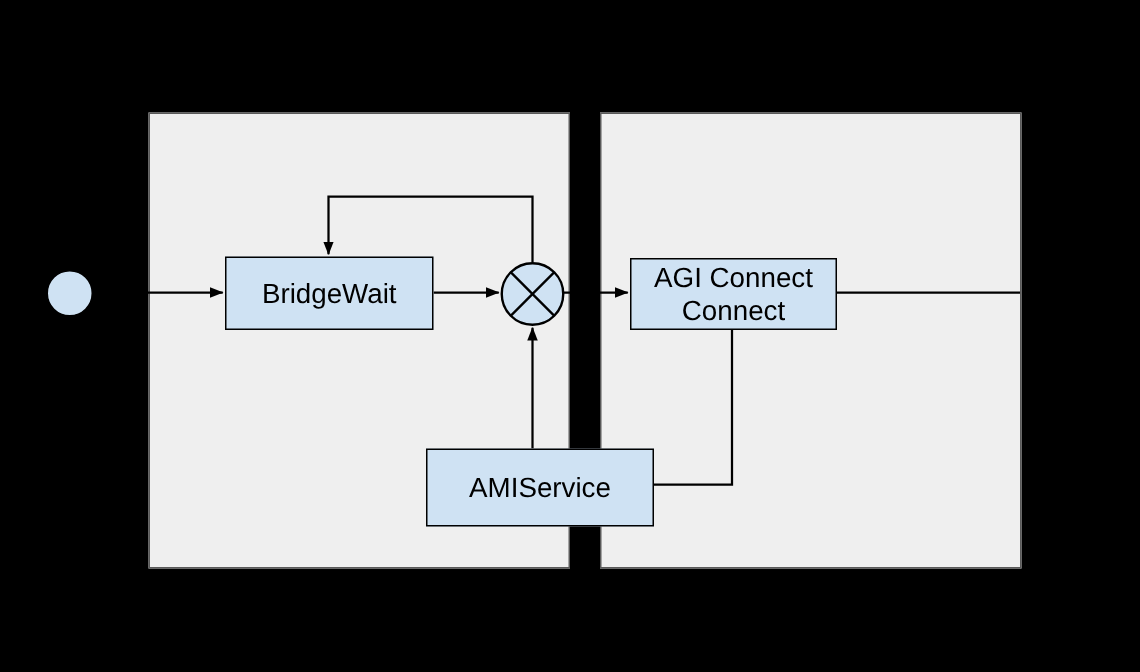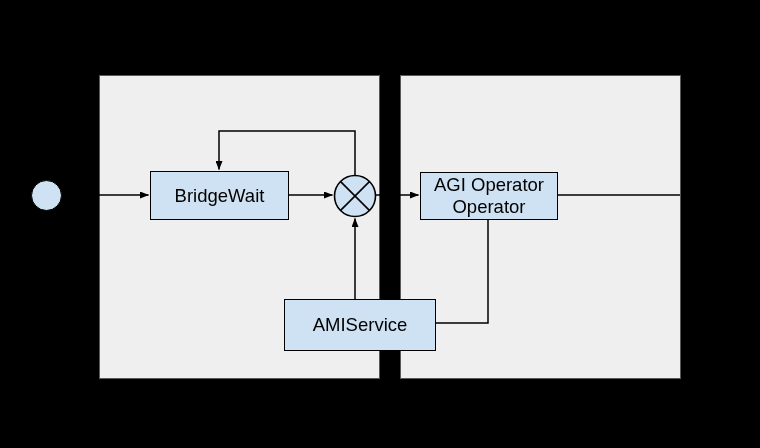--- a/index.html
+++ b/index.html
@@ -69,20 +69,20 @@
 
   <svg class="gateway" width="46" height="46" viewBox="0 0 46 46">
     <circle cx="23" cy="23" r="20.5" fill="#cfe2f3" stroke="#000000" stroke-width="1.6"></circle>
     <g stroke="#000000" stroke-width="1.6">
       <line x1="8.6" y1="8.6" x2="37.4" y2="37.4"></line>
       <line x1="37.4" y1="8.6" x2="8.6" y2="37.4"></line>
     </g>
   </svg>
 
   <div class="node node-agi">
-    <span>AGI Operator Operator</span>
+    <span>AGI Connect Connect</span>
   </div>
 
   <div class="node node-ami">
     <span>AMIService</span>
   </div>
 
 </div>
 
 </body></html>

